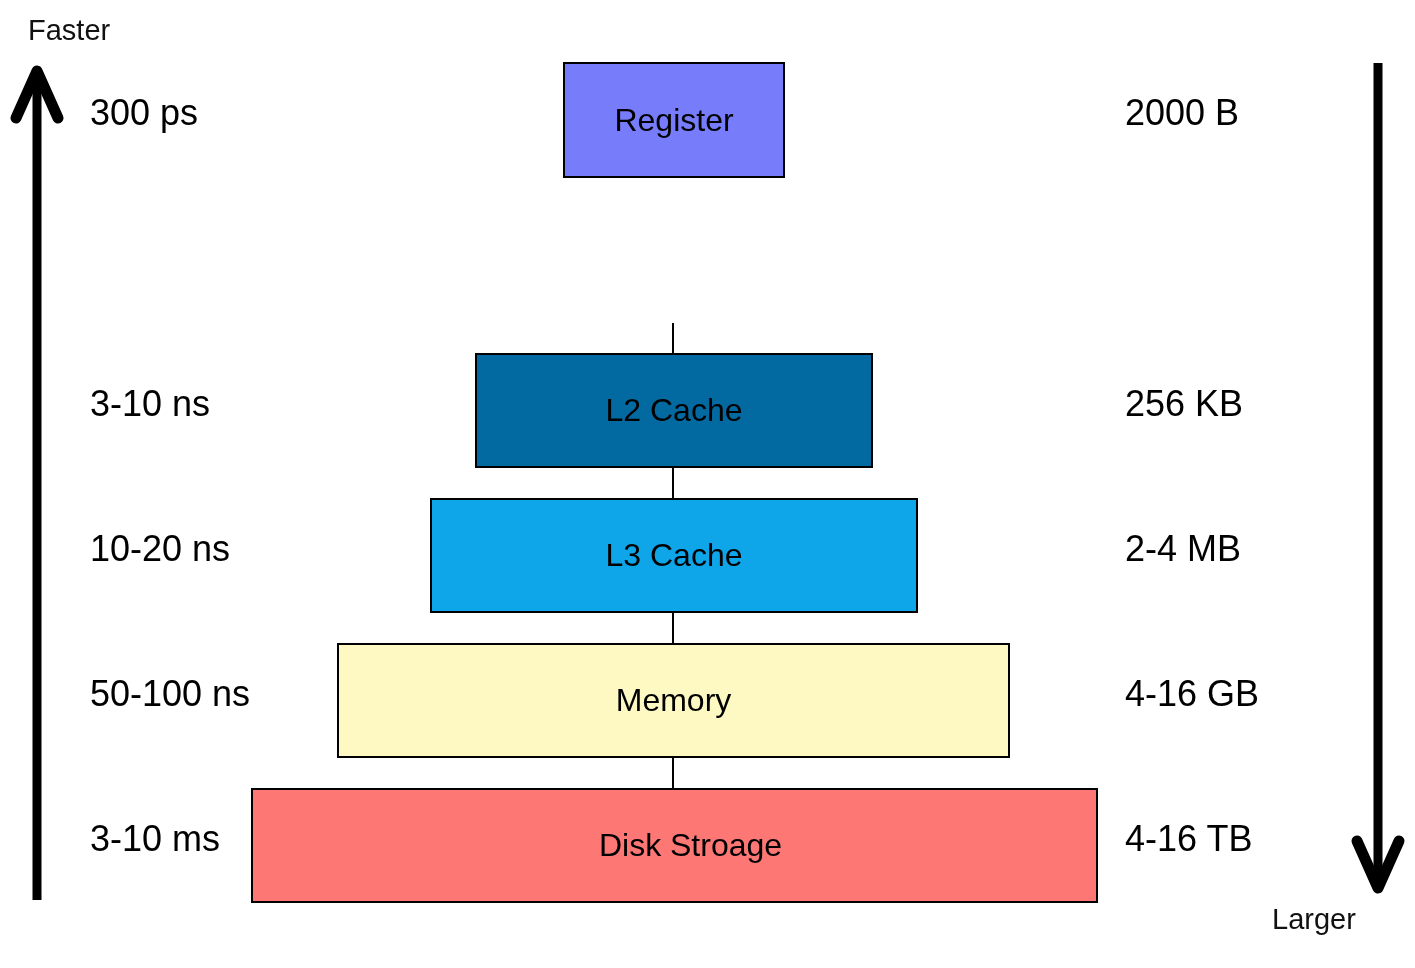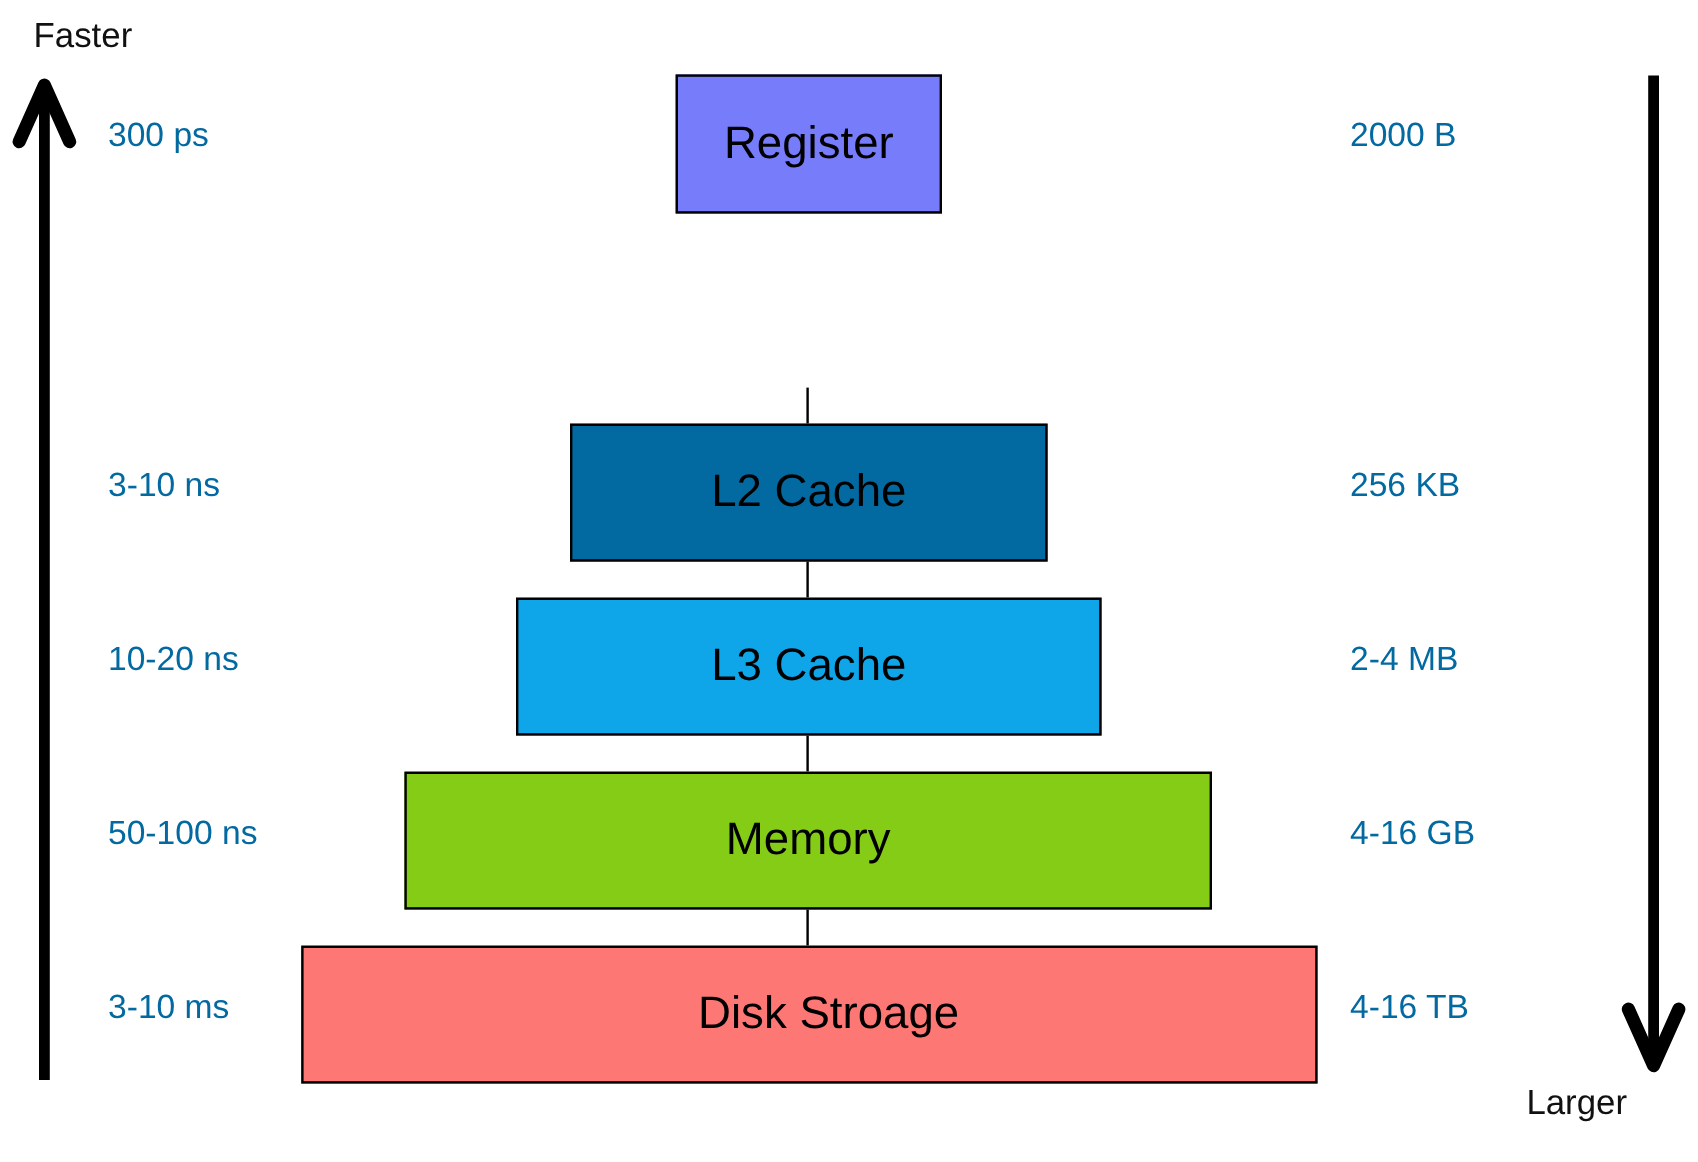--- a/index.html
+++ b/index.html
@@ -41,21 +41,21 @@
 
   .box {
     position: absolute;
     top: 0;
     height: 100%;
     border: 2px solid #000;
     box-sizing: border-box;
     display: flex;
     align-items: center;
     justify-content: center;
-    font-size: 38px;
+    font-size: 32px;
     color: #000;
   }
   .level-0 .box { left: 563px; width: 222px; }
   .level-1 .box { left: 508px; width: 332px; }
   .level-2 .box { left: 475px; width: 398px; }
   .level-3 .box { left: 430px; width: 488px; }
   .level-4 .box { left: 337px; width: 673px; }
   .level-5 .box { left: 251px; width: 847px; }
 
   .connector {
@@ -66,22 +66,22 @@
     height: 30px;
     background: #000;
   }
 
   .speed-label, .size-label {
     position: absolute;
     top: 0;
     height: 100%;
     display: flex;
     align-items: center;
-    font-size: 28px;
-    color: #0369a1;
+    font-size: 36px;
+    color: #000000;
     white-space: nowrap;
     padding-bottom: 14px;
     box-sizing: border-box;
   }
   .speed-label { left: 90px; }
   .size-label  { left: 1125px; }
 </style>
 </head>
 <body>
 
@@ -116,21 +116,21 @@
   <div class="level level-3">
     <div class="connector"></div>
     <div class="speed-label">10-20 ns</div>
     <div class="box" style="background-color: #0ea5e9;">L3 Cache</div>
     <div class="size-label">2-4 MB</div>
   </div>
 
   <div class="level level-4">
     <div class="connector"></div>
     <div class="speed-label">50-100 ns</div>
-    <div class="box" style="background-color: #84cc16;">Memory</div>
+    <div class="box" style="background-color: #fef9c3;">Memory</div>
     <div class="size-label">4-16 GB</div>
   </div>
 
   <div class="level level-5">
     <div class="connector"></div>
     <div class="speed-label">3-10 ms</div>
     <div class="box" style="background-color: rgb(253, 119, 117); padding-left: 32px;">Disk Stroage</div>
     <div class="size-label">4-16 TB</div>
   </div>
 

